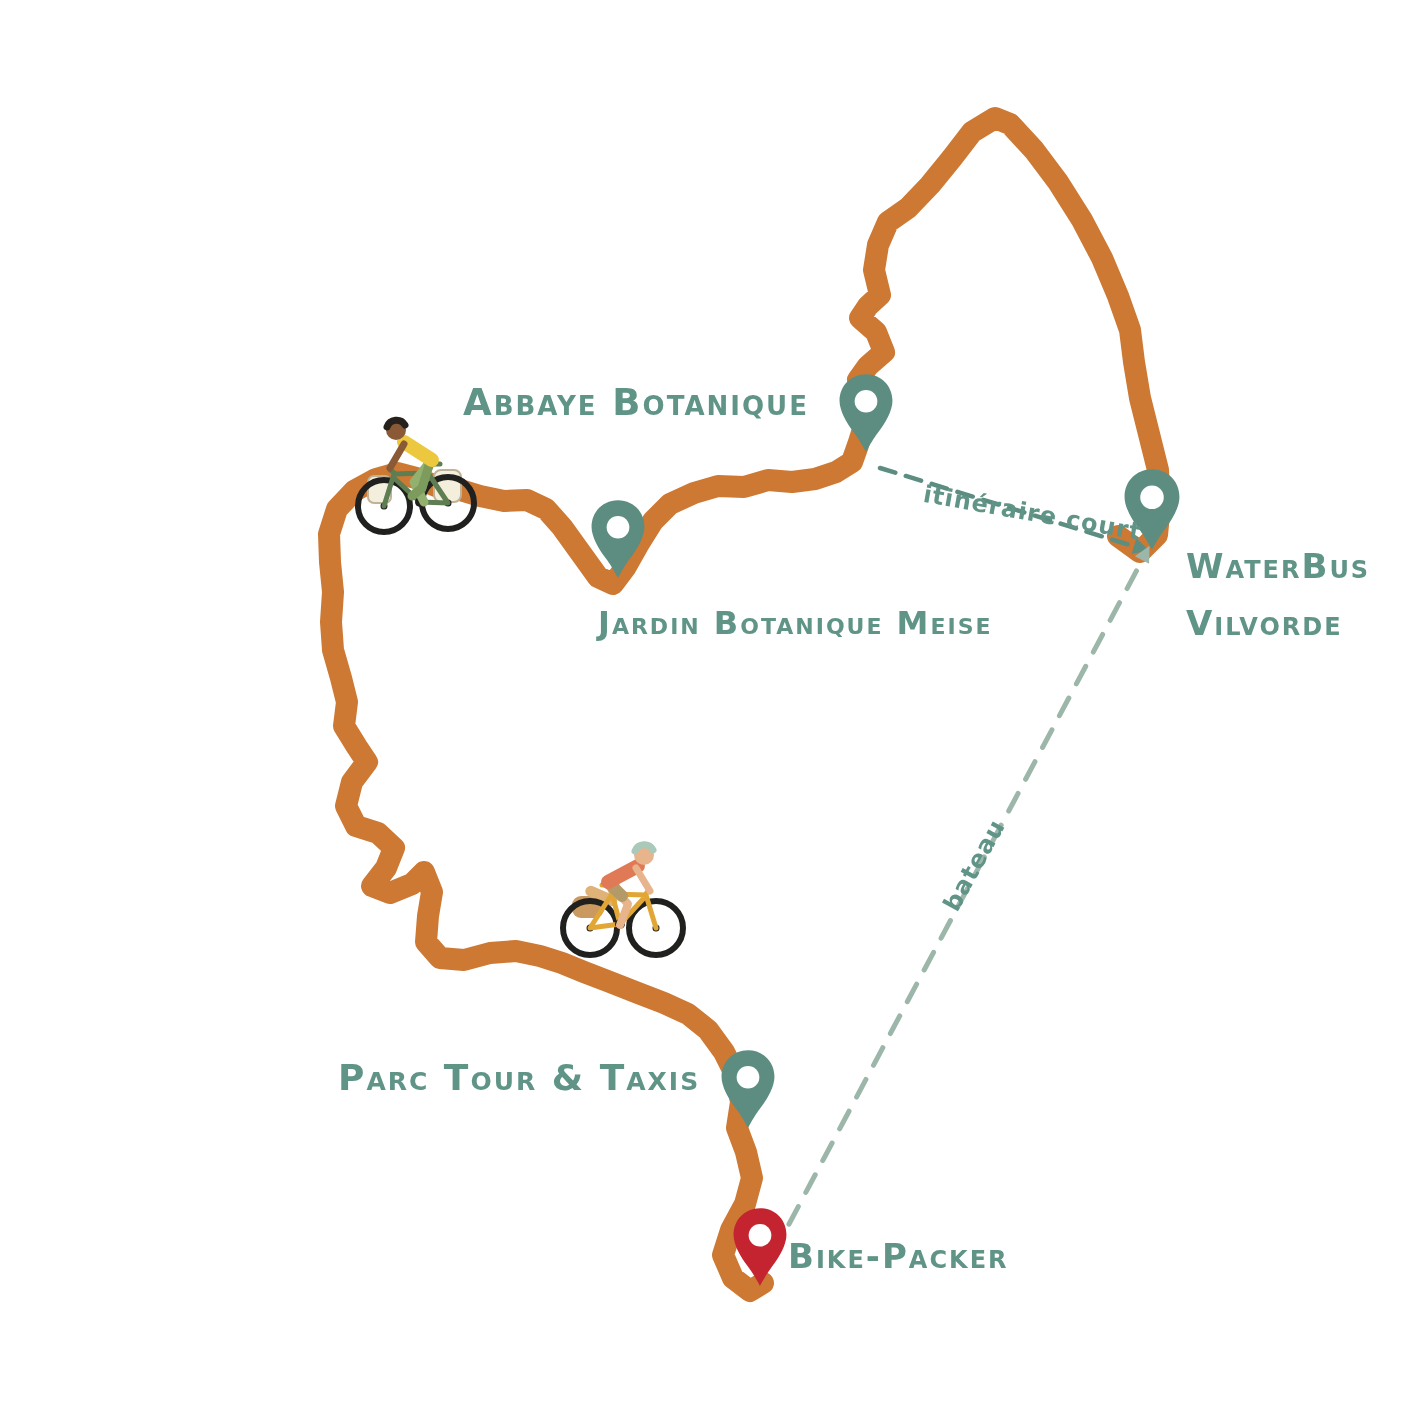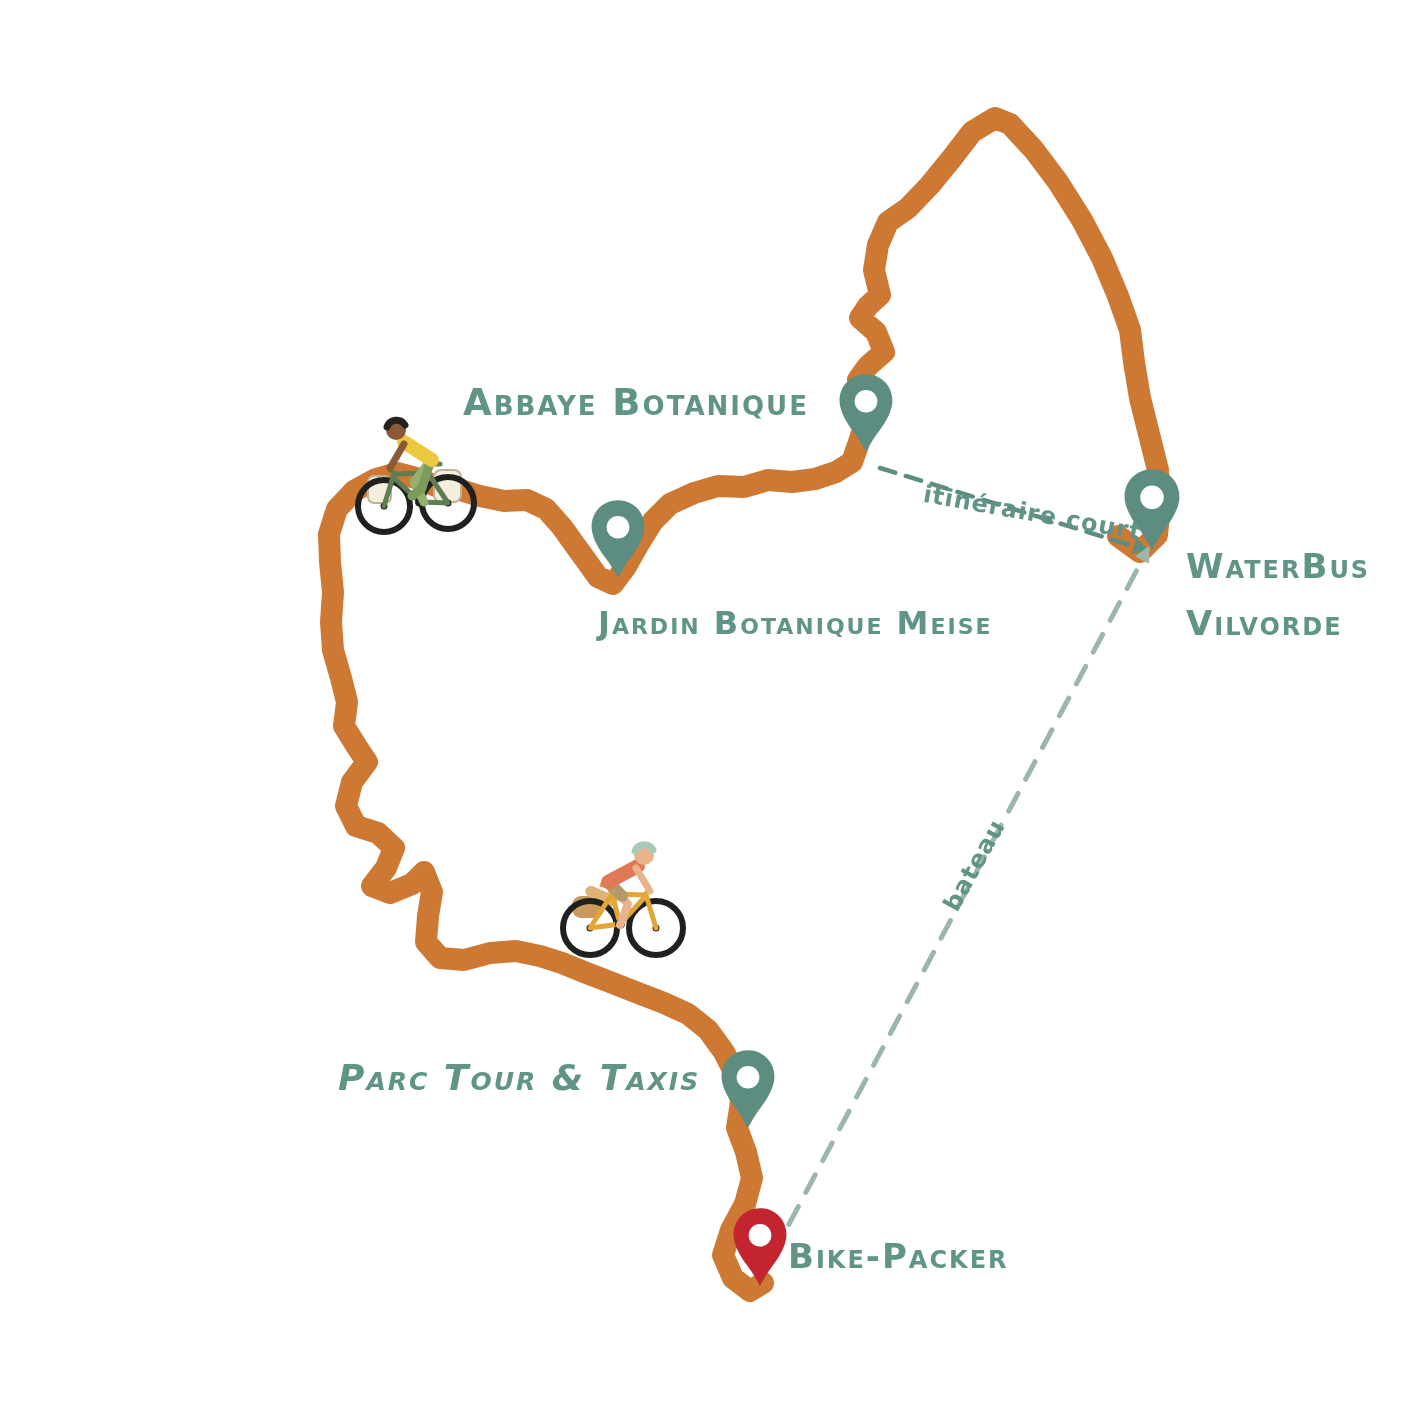--- a/index.html
+++ b/index.html
@@ -106,21 +106,21 @@
 
   <div class="label" style="left:463px;top:383px;font-size:37px;">Abbaye Botanique</div>
 
   <div class="label" style="left:598px;top:606px;font-size:32px;">Jardin Botanique Meise</div>
 
   <div class="label" style="left:1186px;top:548px;font-size:34px;">
     <div>WaterBus</div>
     <div style="margin-top:20px;margin-left:0;">Vilvorde</div>
   </div>
 
-  <div class="label" style="left:338px;top:1058px;font-size:36px;font-style:italic;">Parc Tour &amp; Taxis</div>
+  <div class="label" style="left:338px;top:1058px;font-size:36px;">Parc Tour &amp; Taxis</div>
 
   <div class="label" style="left:788px;top:1238px;font-size:34px;">Bike-Packer</div>
 
   <div class="label-script" style="left:926px;top:480px;font-size:24px;transform:rotate(10deg);transform-origin:left top;">itinéraire court</div>
 
   <div class="label-script" style="left:950px;top:895px;font-size:24px;transform:rotate(-61deg);transform-origin:left center;">bateau</div>
 
 </div>
 
 </body></html>

